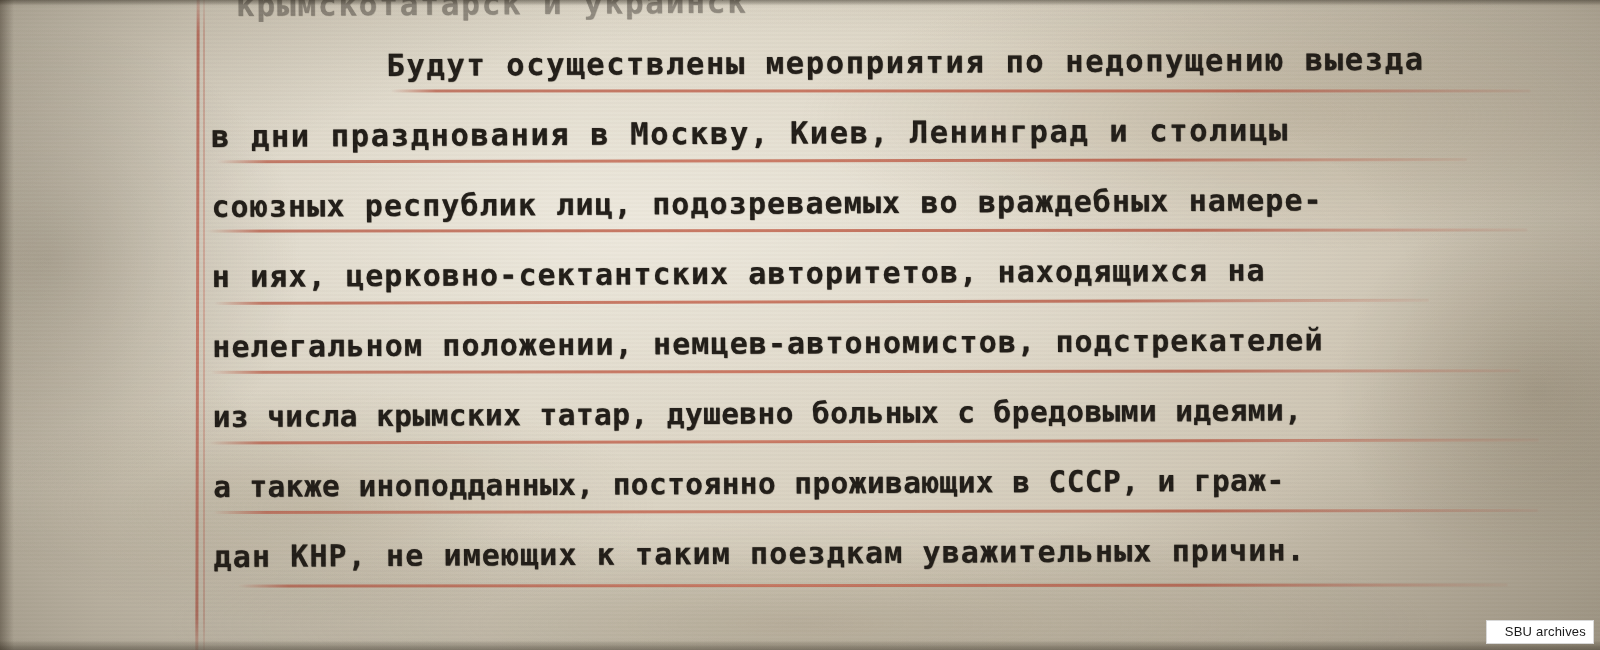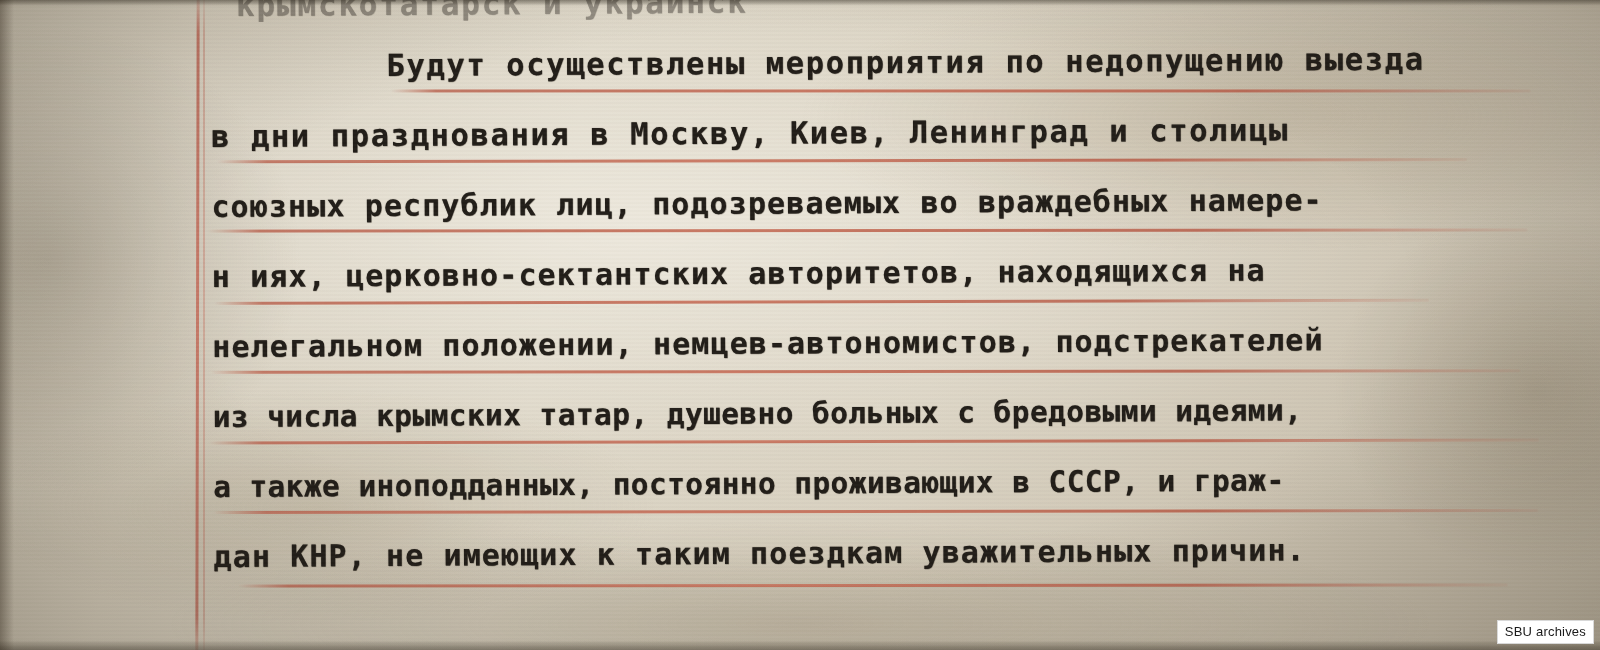--- a/index.html
+++ b/index.html
@@ -128,21 +128,21 @@
   
   #watermark {
     position: absolute;
     right: 6px;
     bottom: 6px;
     background: #ffffff;
     color: #1a1a1a;
     font-family: "Liberation Sans", sans-serif;
     font-size: 13px;
     line-height: 1;
-    padding: 4px 7px 5px 7px;
+    padding: 4px 7px 5px 18px;
     letter-spacing: 0.2px;
     border: 1px solid #d8d8d8;
   }
 
   
   #edge-top {
     position: absolute; left: 0; right: 0; top: 0; height: 6px;
     background: linear-gradient(180deg, rgba(30,24,14,0.45), rgba(30,24,14,0));
   }
   #edge-bottom {

